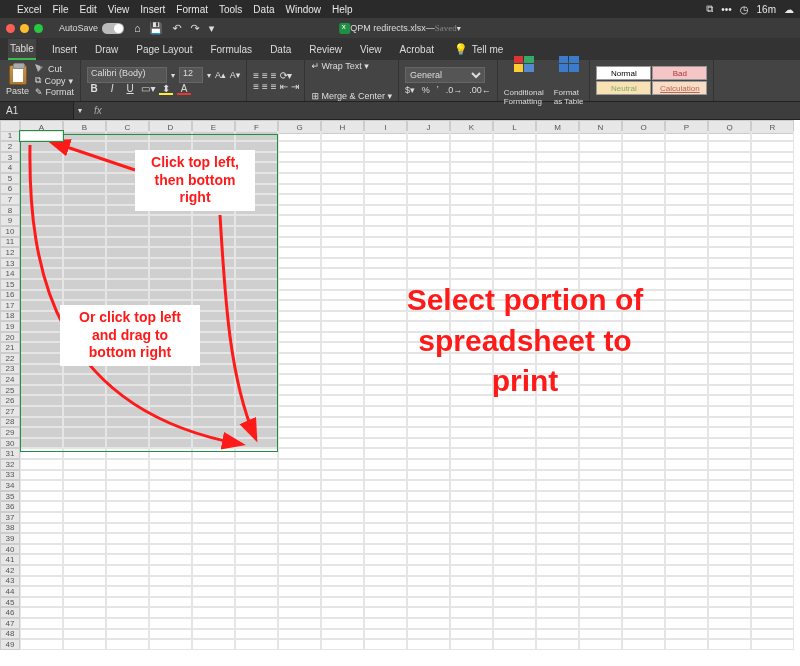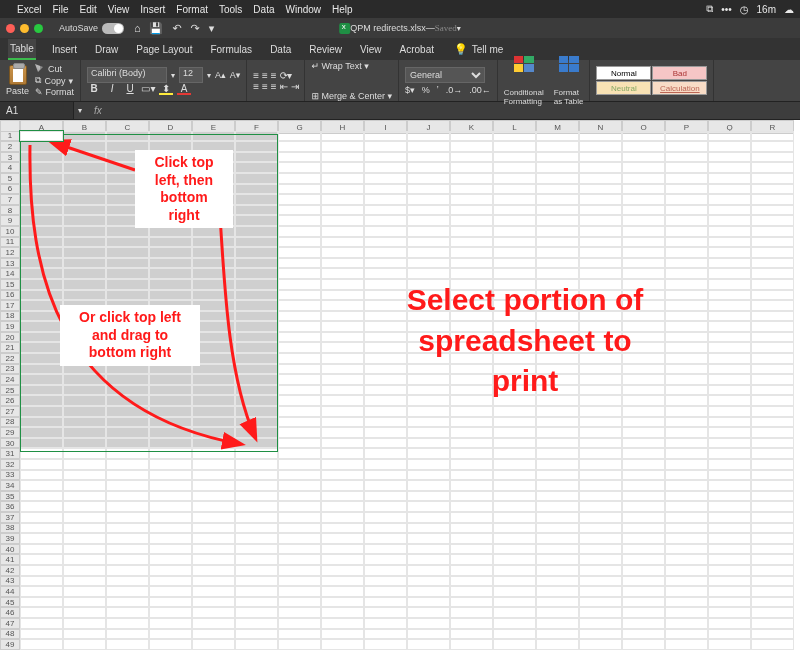--- a/index.html
+++ b/index.html
@@ -1216,19 +1216,19 @@
     </defs>
 
     <line x1="135" y1="50" x2="52" y2="22" stroke="#ff1a1a" stroke-width="3" marker-end="url(#ah)"></line>
 
     <path d="M220 95 C225 180, 230 260, 255 317" stroke="#ff1a1a" stroke-width="3" fill="none" marker-end="url(#ah)"></path>
 
     <path d="M30 25 C 28 150, 55 290, 240 324" stroke="#ff1a1a" stroke-width="3" fill="none" marker-end="url(#ah)"></path>
   </svg>
 
   <div class="anno" style="left:135px; top:30px;">
-    <div class="box" style="width:98px;">Click top left, then bottom right</div>
+    <div class="box" style="width:120px;">Click top left, then bottom right</div>
   </div>
   <div class="anno" style="left:60px; top:185px;">
     <div class="box" style="width:140px;">Or click top left and drag to bottom right</div>
   </div>
   <div class="bigtext" style="left:395px; top:160px; width:260px;">Select portion of spreadsheet to print</div>
 </div>
 
 </body></html>

